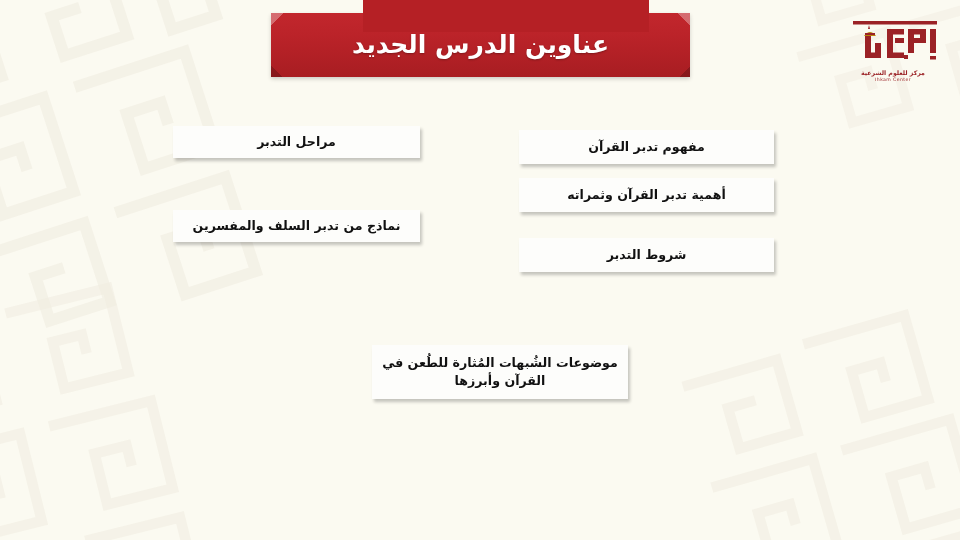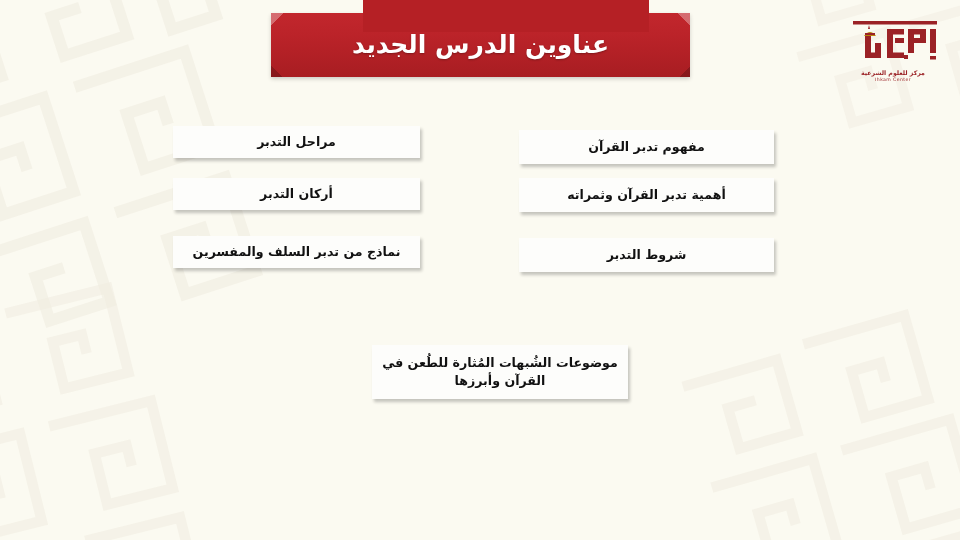--- a/index.html
+++ b/index.html
@@ -134,21 +134,21 @@
   
   .col-left  { right: 540px; width: 247px; }
 
   #card-r1 { top: 130px; height: 34px; }
   #card-r2 { top: 178px; height: 34px; }
   #card-r3 { top: 238px; height: 34px; }
   #card-r4 { top: 274px; height: 52px; }
 
   #card-l1 { top: 126px; height: 32px; }
   #card-l2 { top: 178px; height: 32px; }
-  #card-l3 { top: 236px; height: 32px; }
+  #card-l3 { top: 210px; height: 32px; }
   #card-l4 { top: 274px; height: 52px; }
 
   #card-bottom {
     top: 345px;
     right: 332px;
     width: 256px;
     height: 54px;
   }
 </style>
 </head>
@@ -227,18 +227,17 @@
     </svg>
     <div id="logo-sub">مركز للعلوم الشرعية</div>
     <div id="logo-sub-en">Ihkam Center</div>
   </div>
 
   <div class="card col-right" id="card-r1">مفهوم تدبر القرآن</div>
   <div class="card col-right" id="card-r2">أهمية تدبر القرآن وثمراته</div>
   <div class="card col-right" id="card-r3">شروط التدبر</div>
 
   <div class="card col-left" id="card-l1">مراحل التدبر</div>
-  <div class="card col-left" id="card-l2">أركان التدبر</div>
   <div class="card col-left" id="card-l3">نماذج من تدبر السلف والمفسرين</div>
 
   <div class="card" id="card-bottom">موضوعات الشُبهات المُثارة للطُعن في القرآن وأبرزها</div>
 
 </div>
 
 </body></html>

